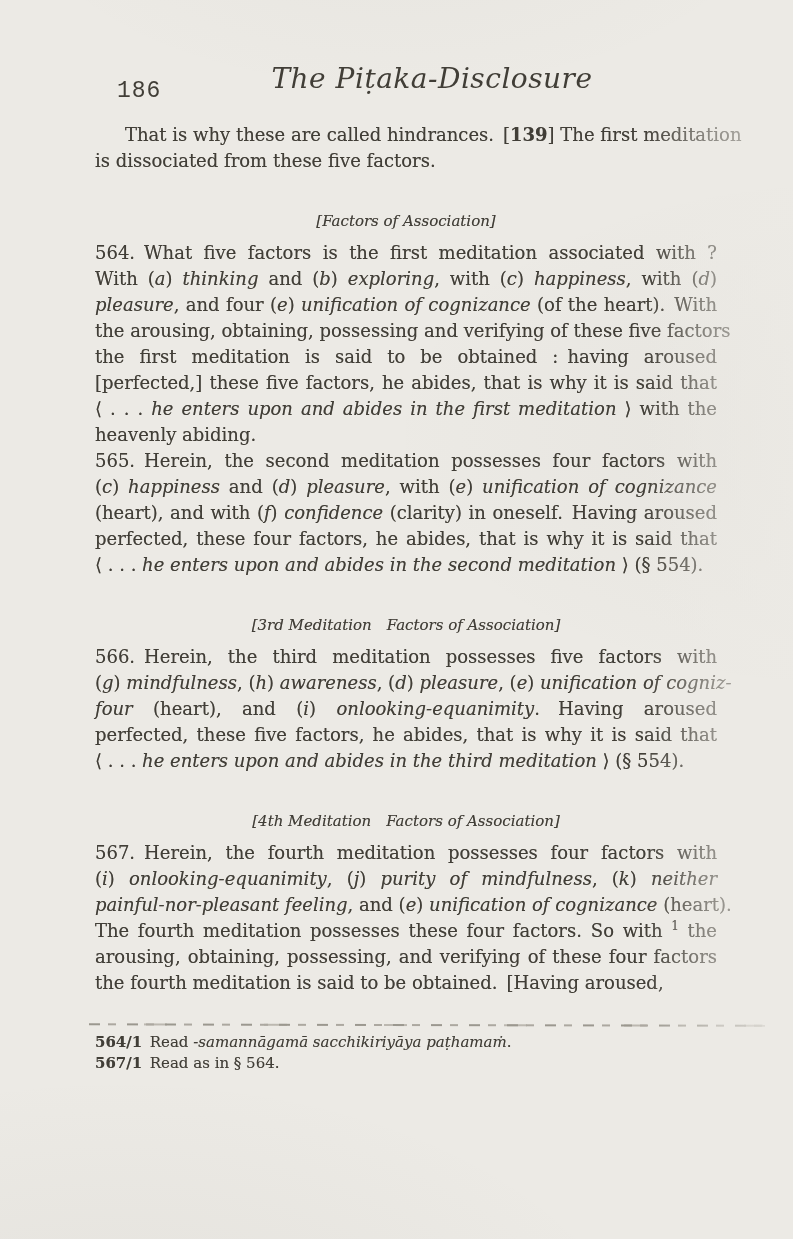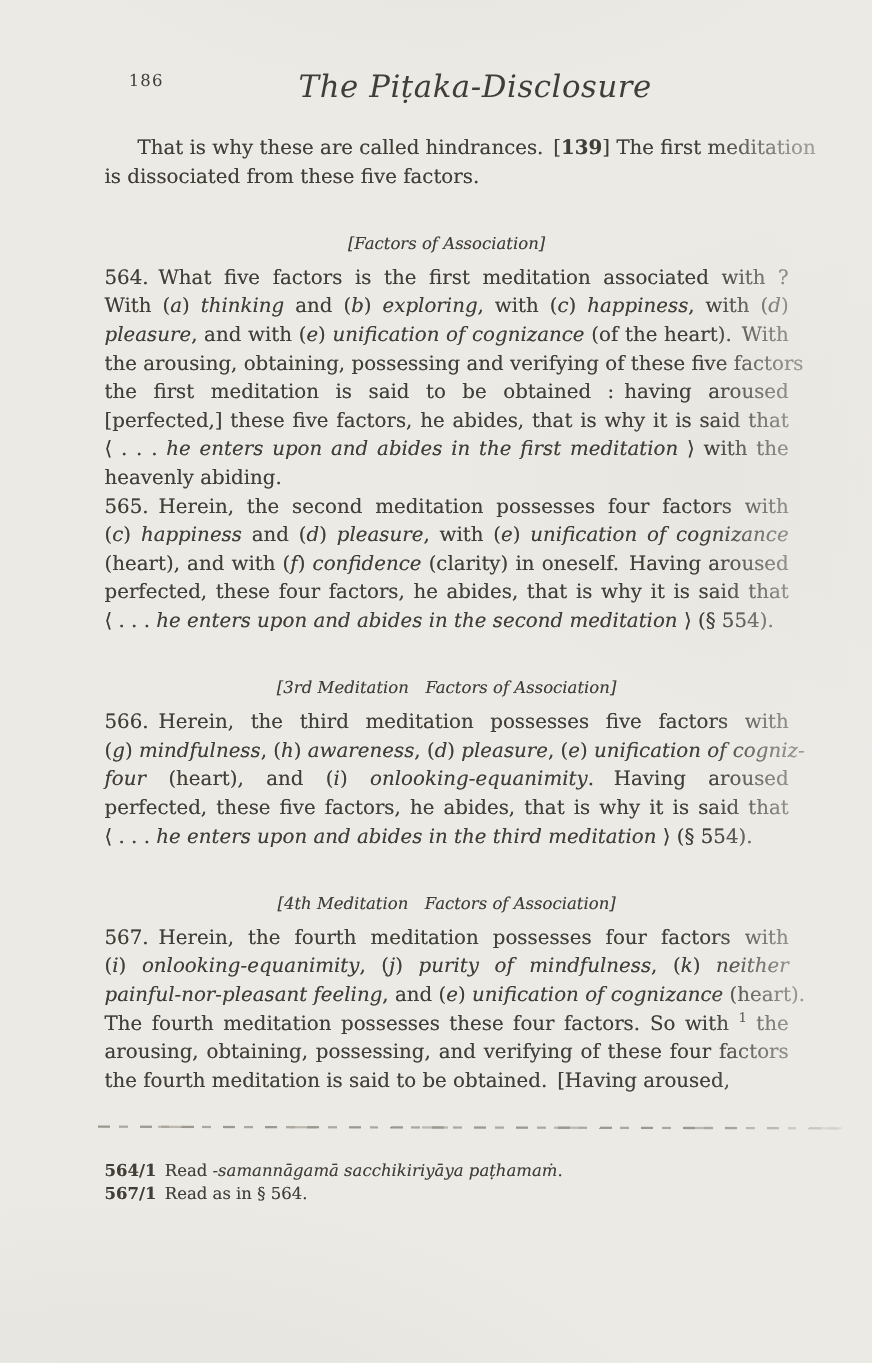--- a/index.html
+++ b/index.html
@@ -11,21 +11,21 @@
   }
   .page::before{
     content:"";position:absolute;inset:0;pointer-events:none;
     background:
       radial-gradient(ellipse 900px 520px at 15% 112%, rgba(110,105,95,0.07), transparent 60%),
       radial-gradient(ellipse 760px 420px at 108% 35%, rgba(110,105,95,0.05), transparent 62%),
       radial-gradient(ellipse 600px 300px at 50% -8%, rgba(110,105,95,0.04), transparent 65%);
   }
   .content{position:absolute;left:95px;top:62px;width:622px;}
   .pghead{position:relative;height:28px;}
-  .pgnum{position:absolute;left:22px;top:2px;font-size:15px;letter-spacing:1px;}
+  .pgnum{position:absolute;left:22px;top:16px;font-size:23px;letter-spacing:1px;font-family:Liberation Mono, monospace;}
   .ptitle{text-align:center;padding-left:52px;font-style:italic;font-size:28px;letter-spacing:0.5px;}
   .pbody{text-shadow:0 0 0.6px rgba(65,62,55,0.55);}
   .para{margin:0;}
   .pbody > .para:first-child{margin-top:32px;}
   .tline{
     font-size:18px;line-height:26px;white-space:nowrap;
     text-align:justify;text-align-last:justify;
   }
   .tline.end{text-align-last:left;}
   .tline.ind{text-indent:30px;}
@@ -36,21 +36,21 @@
   .it{font-style:italic;}
   .bd{font-weight:bold;}
   .sup{vertical-align:super;font-size:12px;line-height:0;}
   .rule{
     margin:28px 0 0 -6px;width:676px;height:2px;opacity:0.85;
     background:
       repeating-linear-gradient(to right,#8e8a81 0px,#8e8a81 11px,transparent 11px,transparent 19px,#a19d94 19px,#a19d94 27px,transparent 27px,transparent 38px),
       repeating-linear-gradient(to right,transparent 0px,transparent 55px,#b4b0a7 55px,#b4b0a7 78px,transparent 78px,transparent 120px);
     transform:rotate(0.12deg);
   }
-  .footnotes{margin-top:28px;font-size:15px;text-shadow:0 0 0.5px rgba(65,62,55,0.45);}
+  .footnotes{margin-top:6px;font-size:15px;text-shadow:0 0 0.5px rgba(65,62,55,0.45);}
   .fline{line-height:21px;white-space:nowrap;}
   .fade{
     position:absolute;top:0;right:0;width:150px;height:100%;pointer-events:none;
     background:linear-gradient(to right, rgba(236,234,229,0) 0%, rgba(236,234,229,0.45) 45%, rgba(236,234,229,0.8) 100%);
   }
 </style>
 </head>
 <body>
 
 <div class="page">
@@ -61,21 +61,21 @@
     </div>
     <div class="pbody">
         <div class="para">
           <div class="tline ind"><span>That is why these are called hindrances. [</span><span class="bd">139</span><span>] The first meditation</span></div>
           <div class="tline end"><span>is dissociated from these five factors.</span></div>
         </div>
         <div class="heading">[Factors of Association]</div>
         <div class="para">
           <div class="tline"><span>564. What five factors is the first meditation associated with ?</span></div>
           <div class="tline"><span>With (</span><span class="it">a</span><span>) </span><span class="it">thinking</span><span> and (</span><span class="it">b</span><span>) </span><span class="it">exploring</span><span>, with (</span><span class="it">c</span><span>) </span><span class="it">happiness</span><span>, with (</span><span class="it">d</span><span>)</span></div>
-          <div class="tline"><span class="it">pleasure</span><span>, and with (</span><span class="it">e</span><span>) </span><span class="it">unification of cognizance</span><span> (of the heart). With</span></div>
+          <div class="tline"><span class="it">pleasure</span><span>, and four (</span><span class="it">e</span><span>) </span><span class="it">unification of cognizance</span><span> (of the heart). With</span></div>
           <div class="tline"><span>the arousing, obtaining, possessing and verifying of these five factors</span></div>
           <div class="tline"><span>the first meditation is said to be obtained : having aroused</span></div>
           <div class="tline"><span>[perfected,] these five factors, he abides, that is why it is said that</span></div>
           <div class="tline"><span>⟨ . . . </span><span class="it">he enters upon and abides in the first meditation</span><span> ⟩ with the</span></div>
           <div class="tline end"><span>heavenly abiding.</span></div>
         </div>
         <div class="para">
           <div class="tline"><span>565. Herein, the second meditation possesses four factors with</span></div>
           <div class="tline"><span>(</span><span class="it">c</span><span>) </span><span class="it">happiness</span><span> and (</span><span class="it">d</span><span>) </span><span class="it">pleasure</span><span>, with (</span><span class="it">e</span><span>) </span><span class="it">unification of cognizance</span></div>
           <div class="tline"><span>(heart), and with (</span><span class="it">f</span><span>) </span><span class="it">confidence</span><span> (clarity) in oneself. Having aroused</span></div>

